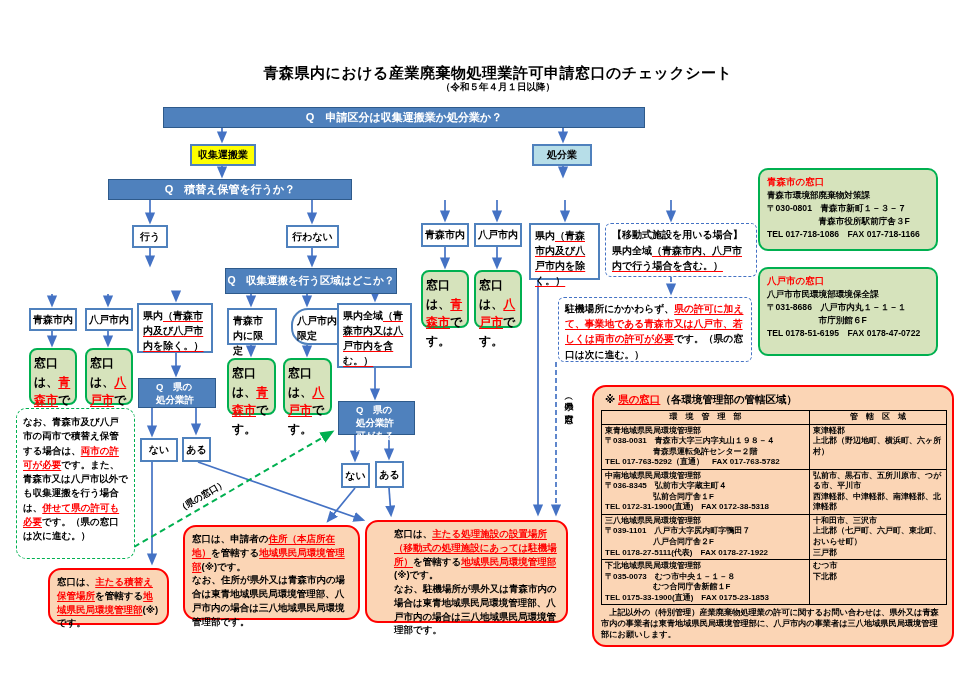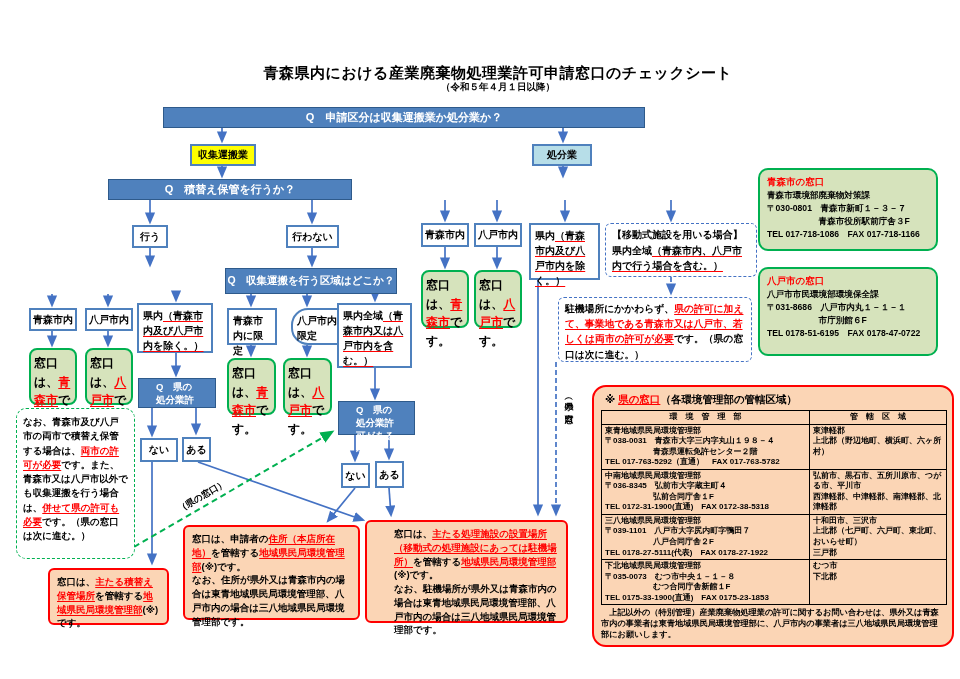--- a/index.html
+++ b/index.html
@@ -9,21 +9,21 @@
   .wires{position:absolute;left:0;top:0;width:960px;height:679px;pointer-events:none;}
   .title{position:absolute;left:38px;top:64px;width:920px;text-align:center;font-size:15px;letter-spacing:.5px;}
   .subtitle{position:absolute;left:38px;top:81px;width:920px;text-align:center;font-size:9.5px;}
   .q{background:#4F81BD;border:1px solid #2E5A8B;color:#fff;display:flex;align-items:center;justify-content:center;font-size:11px;}
   .q.sm{font-size:9.5px;line-height:1.35;display:block;padding:2px 17px;text-align:left;}
   .opt{background:#fff;border:2px solid #4F81BD;display:flex;align-items:center;justify-content:center;font-size:10px;text-align:center;}
   .optb{background:#fff;border:2px solid #4F81BD;display:block;padding:3px 4px;font-size:10px;line-height:1.5;text-align:left;}
   .yellow{background:#FFFF00;}
   .cyan{background:#B7DEE8;}
   .gbox{background:#D6E3BC;border:2px solid #00B050;border-radius:8px;padding:4px 3px;font-size:12px;line-height:1.55;}
-  .rbox{background:#FBD5B5;border:2.5px solid #FF0000;border-radius:6px;padding:5px 7px;font-size:9.5px;line-height:1.45;}
+  .rbox{background:#FBD5B5;border:2.5px solid #FF0000;border-radius:13px;padding:5px 7px;font-size:9.5px;line-height:1.45;}
   .dashb{background:#fff;border:1.5px dashed #4472C4;border-radius:6px;padding:3px 6px;font-size:10px;line-height:1.55;}
   .dashg{background:#fff;border:1.5px dashed #00B050;border-radius:10px;padding:6px 6px;font-size:9.5px;line-height:1.5;}
   .info{background:#D6E3BC;border:2px solid #00B050;border-radius:10px;padding:5px 7px;font-size:8.6px;line-height:1.5;}
   .info .t{color:#FF0000;font-size:9.5px;}
   .prefbox{background:#FBD5B5;border:2.5px solid #FF0000;border-radius:14px;padding:5px 7px;font-size:8px;}
   .preftitle{font-size:10.5px;margin:1px 0 3px 4px;}
   .preftitle .red{color:#FF0000;text-decoration:underline;}
   table.pref{border-collapse:collapse;width:346px;table-layout:fixed;}
   table.pref th,table.pref td{border:1px solid #000;font-size:8px;line-height:1.32;padding:1px 3px;vertical-align:top;font-weight:bold;}
   table.pref th{text-align:center;padding:1px;}

